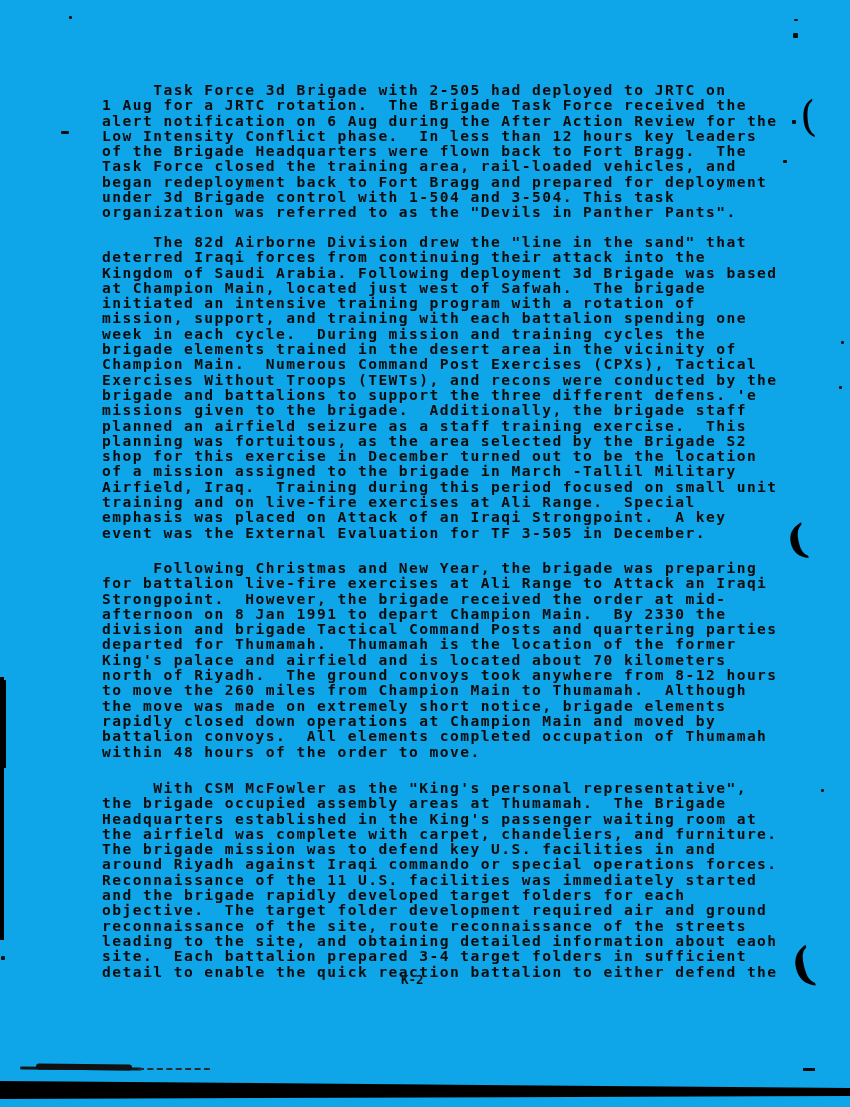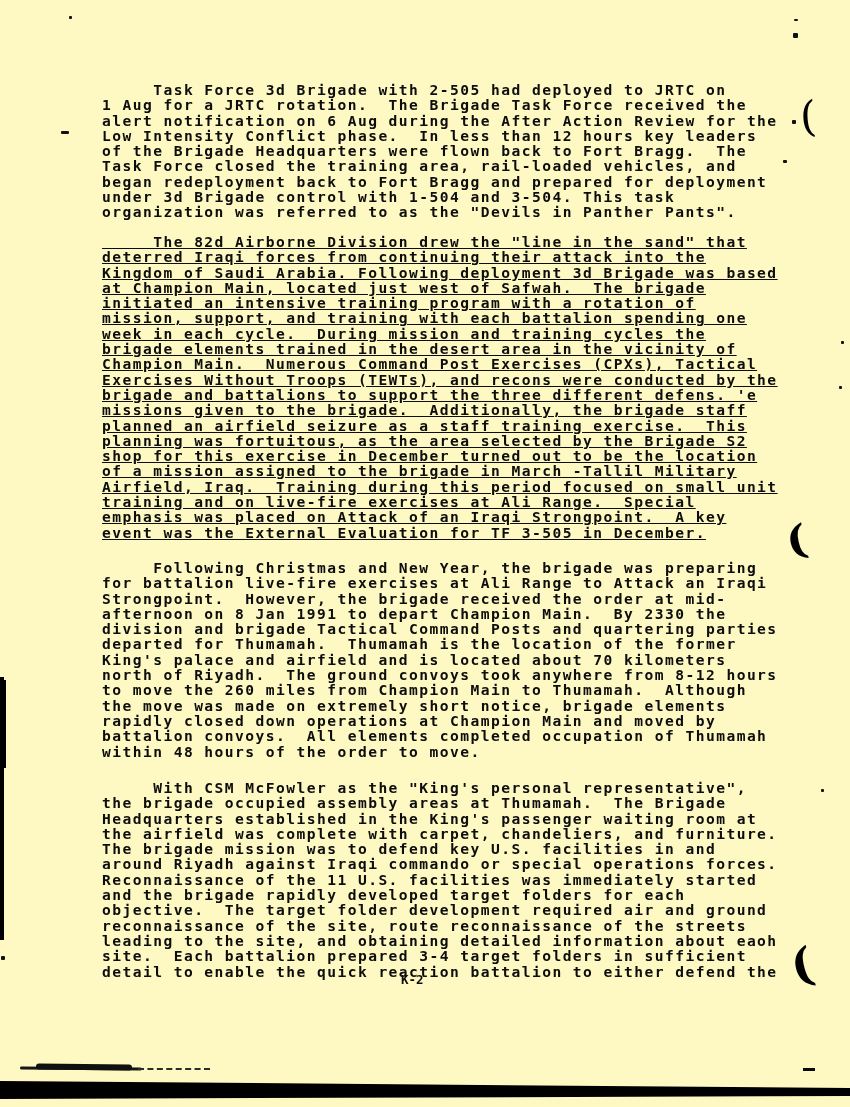--- a/index.html
+++ b/index.html
@@ -5,37 +5,37 @@
   html, body { margin: 0; padding: 0; }
   body {
     width: 850px; height: 1107px;
     background: #ffffff;
     font-family: "DejaVu Sans Mono", monospace;
     overflow: hidden;
   }
   .page {
     position: relative;
     width: 850px; height: 1107px;
-    background: #fef9c3;
+    background: #0ea5e9;
   }
   pre.para {
     position: absolute;
     left: 102px;
     margin: 0;
     font-family: "DejaVu Sans Mono", monospace;
     font-weight: 700;
     font-size: 14.6px;
     line-height: 15.3px;
     letter-spacing: 1.45px;
     color: #0d0d0d;
     white-space: pre;
     -webkit-font-smoothing: none;
   }
   .p1 { top: 82px; }
-  .p2 { top: 234px; text-decoration: underline; }
+  .p2 { top: 234px; }
   .p3 { top: 560px; }
   .p4 { top: 780px; }
   .pagenum {
     position: absolute;
     left: 401px; top: 972px;
     font-family: "DejaVu Sans Mono", monospace;
     font-weight: 700;
     font-size: 12.5px;
     color: #0d0d0d;
   }

